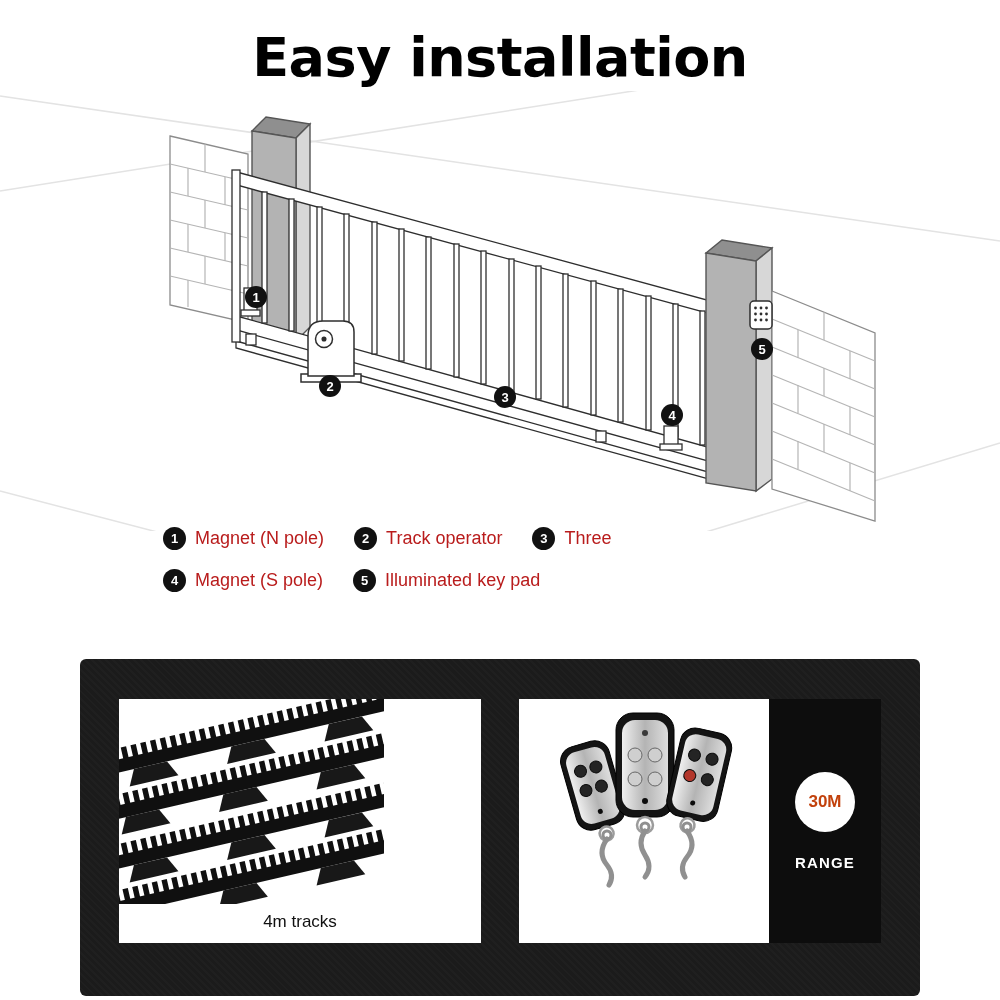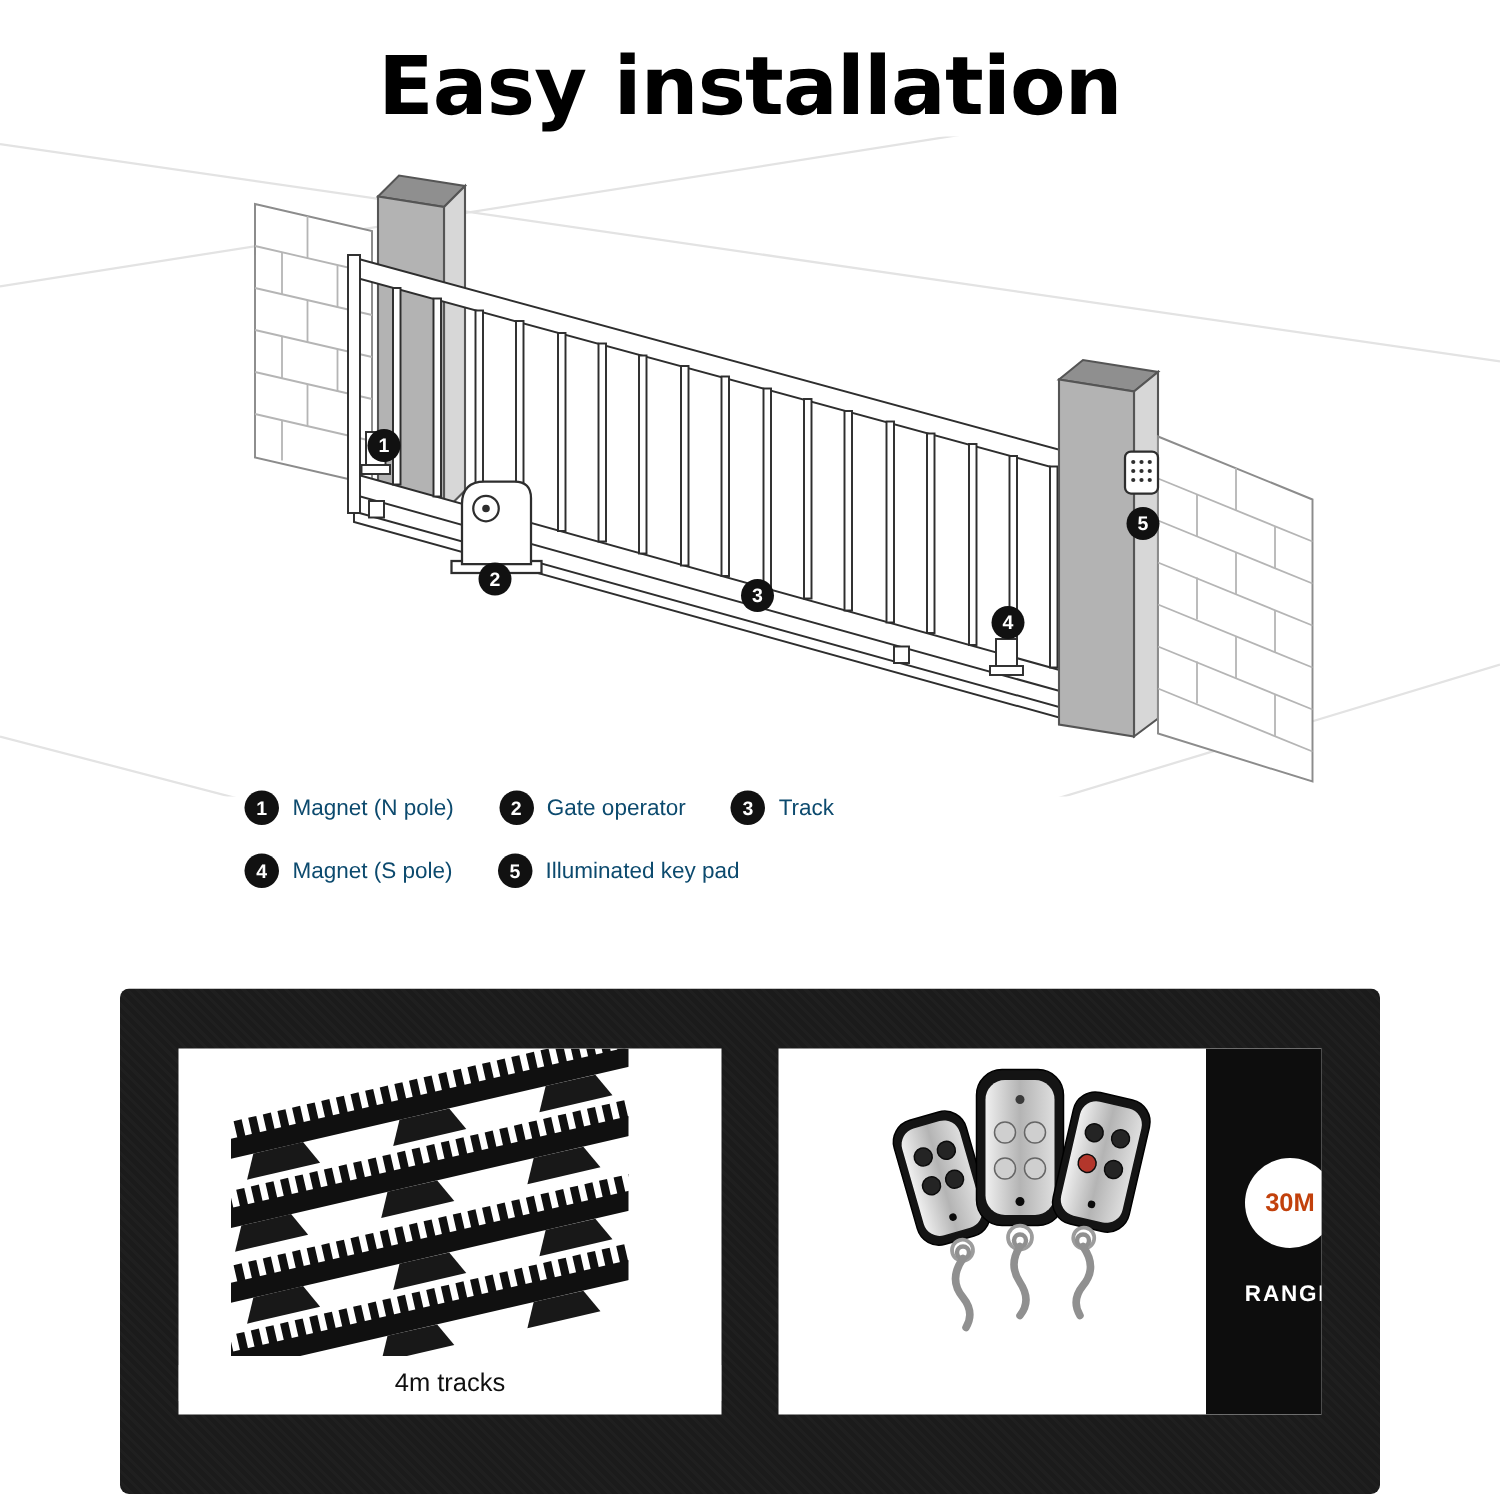--- a/index.html
+++ b/index.html
@@ -17,31 +17,31 @@
 
   .legend { margin:-14px 0 0 163px; }
   .legend-row { display:flex; gap:30px; height:42px; align-items:center; }
   .legend-item { display:flex; align-items:center; }
   .num-circle {
     width:23px; height:23px; border-radius:50%;
     background:var(--callout-bg,#111); color:#fff;
     display:inline-flex; align-items:center; justify-content:center;
     font-size:13px; font-weight:bold; margin-right:9px; flex:0 0 auto;
   }
-  .legend-label { font-size:15px; color:#0c4a6e; }
+  .legend-label { font-size:18px; color:#b91c1c; }
 
   .features {
     margin:58px 80px 0; height:337px; border-radius:6px;
     background:
       repeating-linear-gradient(45deg, rgba(255,255,255,0.02) 0 2px, rgba(0,0,0,0) 2px 5px),
       var(--section-bg,#1b1b1b);
     display:flex; justify-content:center; gap:38px; padding-top:40px;
   }
   .card { width:362px; height:244px; background:#fff; display:flex; overflow:hidden; }
-  .card-main { flex:1 1 auto; position:relative;padding-left:35px; }
+  .card-main { flex:1 1 auto; position:relative; }
   .card-main svg { display:block; }
   .caption {
     position:absolute; left:0; right:0; bottom:9px; text-align:center;
     font-size:17px; color:#101010; background:rgba(255,255,255,0.85); padding:2px 0;
   }
   .badge {
     background:var(--panel-bg,#0d0d0d); color:#fff; flex:0 0 auto;
     display:flex; flex-direction:column; align-items:center; justify-content:center; gap:22px;
   }
   .badge.water { width:97px; }
@@ -214,25 +214,25 @@
   </div>
 
   <div class="legend">
     <div class="legend-row">
       <div class="legend-item">
         <span class="num-circle">1</span>
         <span class="legend-label">Magnet (N pole)</span>
       </div>
       <div class="legend-item">
         <span class="num-circle">2</span>
-        <span class="legend-label">Gate operator</span>
+        <span class="legend-label">Track operator</span>
       </div>
       <div class="legend-item">
         <span class="num-circle">3</span>
-        <span class="legend-label">Track</span>
+        <span class="legend-label">Three</span>
       </div>
     </div>
     <div class="legend-row">
       <div class="legend-item">
         <span class="num-circle">4</span>
         <span class="legend-label">Magnet (S pole)</span>
       </div>
       <div class="legend-item">
         <span class="num-circle">5</span>
         <span class="legend-label">Illuminated key pad</span>

